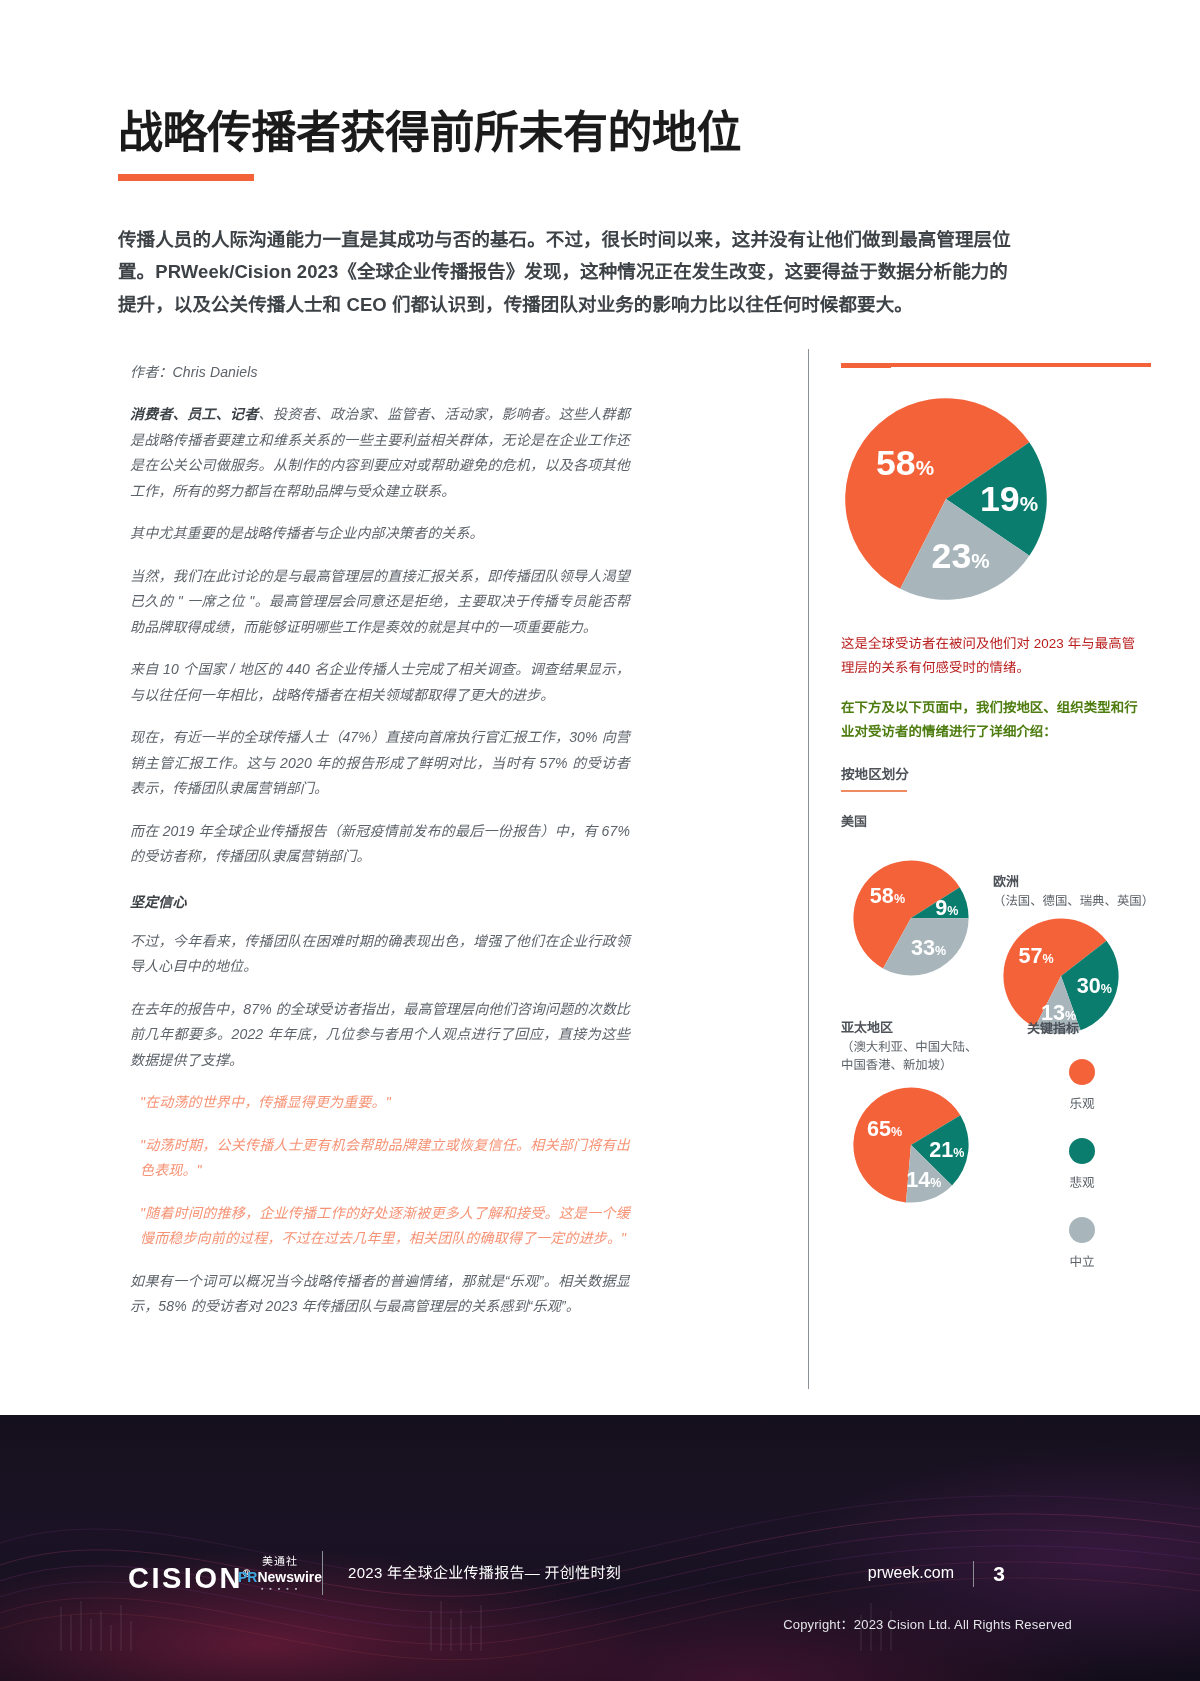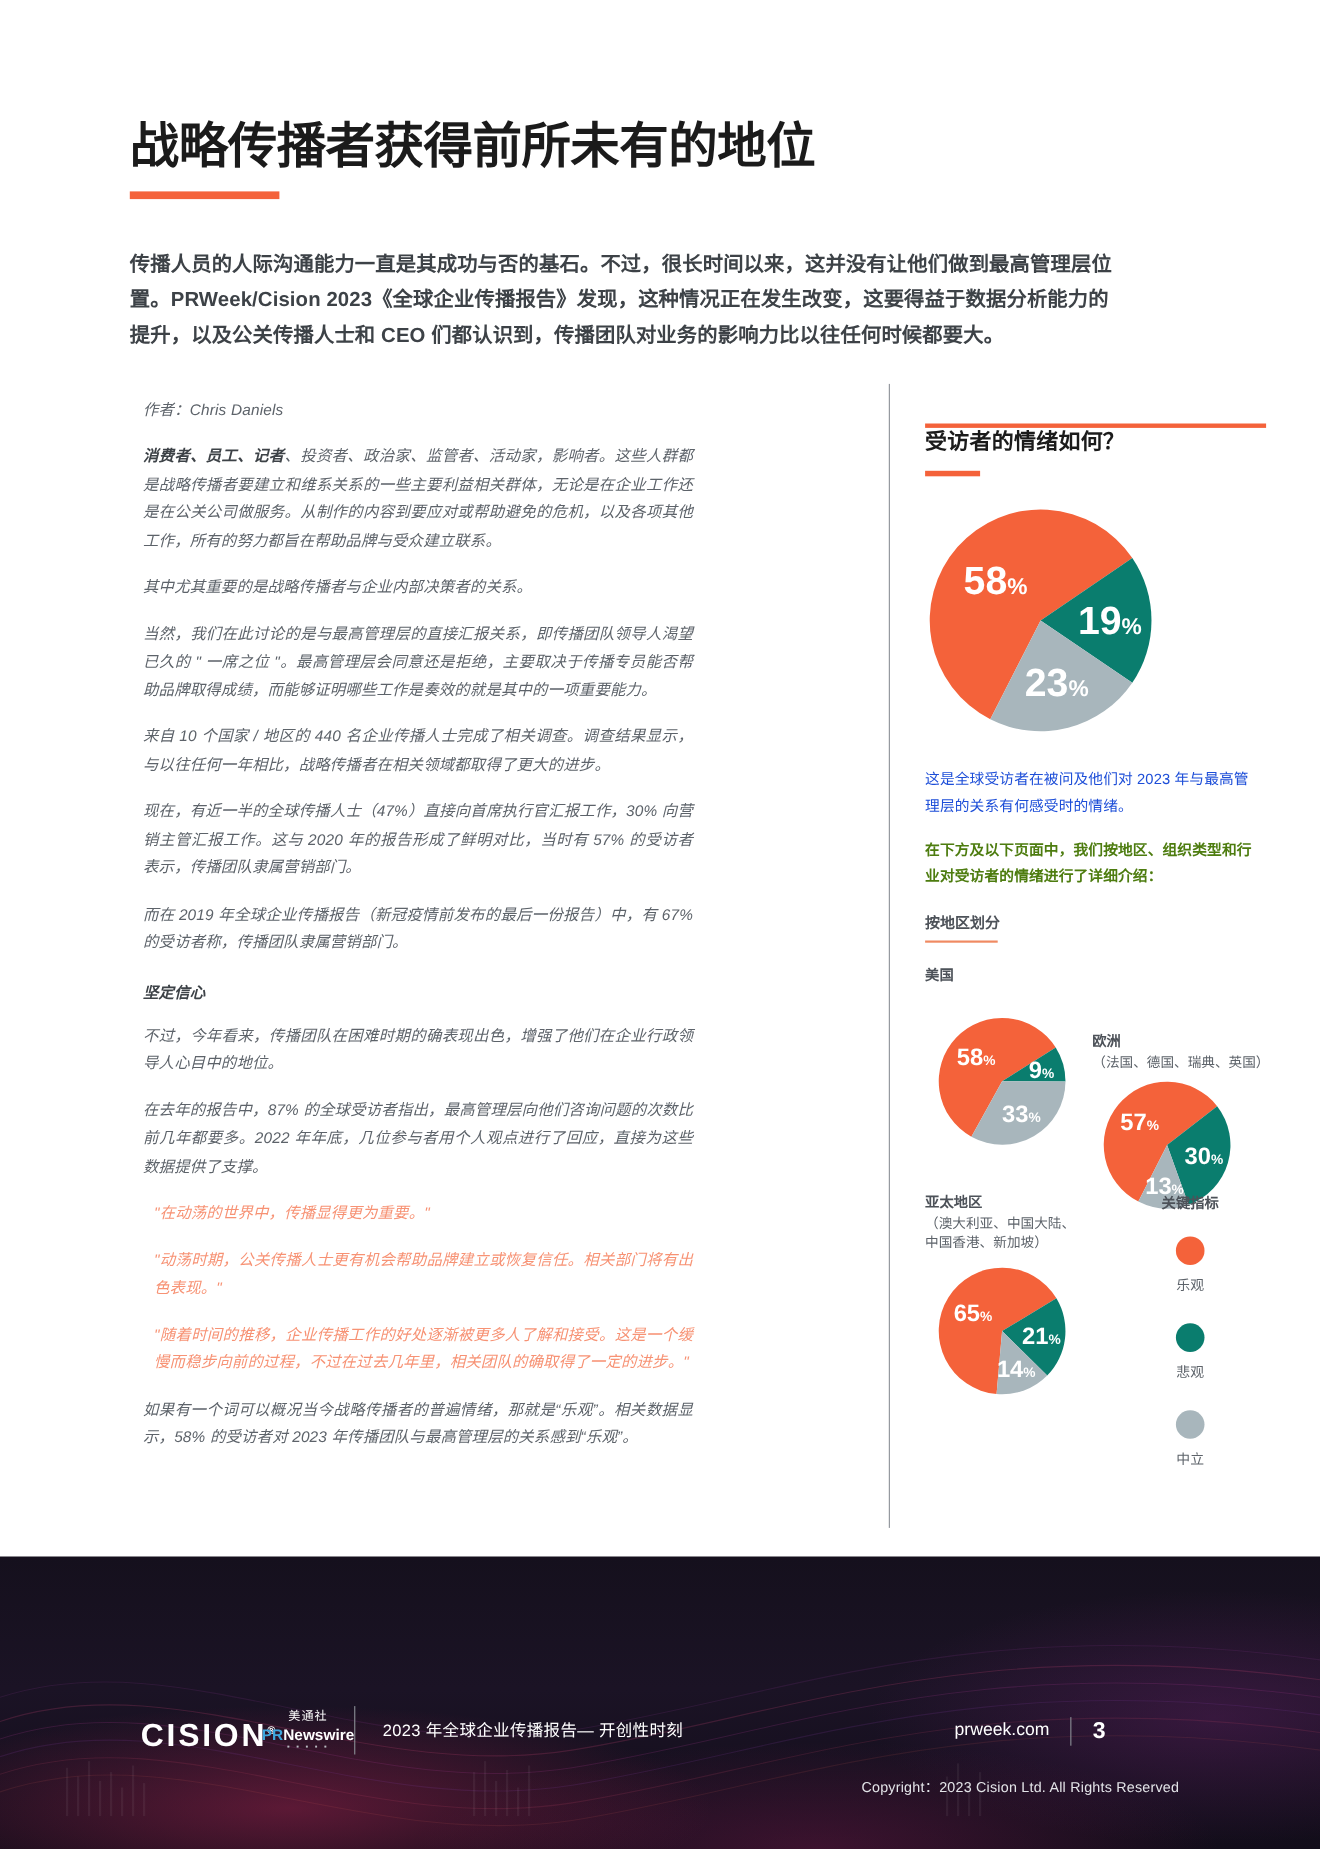--- a/index.html
+++ b/index.html
@@ -144,21 +144,21 @@
   }
   #main-pie {
     width: 210px;
     height: 210px;
     margin: 12px auto 0 auto;
   }
 
   .caption {
     font-size: 13.4px;
     line-height: 1.8;
-    color: #1d4ed8;
+    color: #b91c1c;
     margin: 14px 0 0 0;
     letter-spacing: 0.1px;
   }
   .caption.bold { color: #4d7c0f; font-weight: 700; margin-top: 16px; }
 
   .section-label {
     font-size: 13.6px;
     color: #4d5259;
     font-weight: 700;
     margin: 18px 0 0 0;
@@ -191,21 +191,21 @@
     white-space: nowrap;
   }
 
   
   .legend { position: absolute; }
   .legend-title {
     font-size: 13px;
     font-weight: 700;
     color: #4d5259;
     margin-bottom: 22px;
-    text-align: center;
+    text-align: left;
   }
   .legend-item { text-align: center; margin-bottom: 26px; }
   .legend-dot {
     width: 26px;
     height: 26px;
     border-radius: 50%;
     margin: 0 auto 8px auto;
   }
   .legend-text { font-size: 12.6px; color: #5d636a; }
 
@@ -344,21 +344,20 @@
       <p class="quote">"动荡时期，公关传播人士更有机会帮助品牌建立或恢复信任。相关部门将有出色表现。"</p>
       <p class="quote">"随着时间的推移，企业传播工作的好处逐渐被更多人了解和接受。这是一个缓慢而稳步向前的过程，不过在过去几年里，相关团队的确取得了一定的进步。"</p>
 
       <p>如果有一个词可以概况当今战略传播者的普遍情绪，那就是“乐观”。相关数据显示，58% 的受访者对 2023 年传播团队与最高管理层的关系感到“乐观”。</p>
     </div>
 
     <div class="sidebar">
       <div class="sidebar-inner">
         <div class="sidebar-top-rule"></div>
 
-        <div class="panel-title">受访者的情绪如何？</div>
         <div class="panel-rule"></div>
 
         <div class="main-pie-wrap">
           <svg id="main-pie" viewBox="0 0 200 200">
               <path d="M 100 100 L 56.4169120250035 185.5366263220833 A 96 96 0 1 1 179.39973513035793 46.03999572619544 Z" fill="#f4623a"></path>
               <text x="60.9942243792161" y="77.1717830031701" text-anchor="middle" fill="#ffffff" font-family="&quot;Liberation Sans&quot;, sans-serif" font-size="34" font-weight="800"><tspan>58</tspan><tspan font-size="19.72" font-weight="700">%</tspan></text>
               <path d="M 100 100 L 179.39973513035793 46.03999572619544 A 96 96 0 0 1 179.39973513035795 153.96000427380454 Z" fill="#0a7d6e"></path>
               <text x="160" y="111.55999999999999" text-anchor="middle" fill="#ffffff" font-family="&quot;Liberation Sans&quot;, sans-serif" font-size="34" font-weight="800"><tspan>19</tspan><tspan font-size="19.72" font-weight="700">%</tspan></text>
               <path d="M 100 100 L 179.39973513035795 153.96000427380454 A 96 96 0 0 1 56.41691202500352 185.53662632208332 Z" fill="#a8b6bc"></path>
               <text x="113.92663368123188" y="165.80065702320334" text-anchor="middle" fill="#ffffff" font-family="&quot;Liberation Sans&quot;, sans-serif" font-size="34" font-weight="800"><tspan>23</tspan><tspan font-size="19.72" font-weight="700">%</tspan></text>

